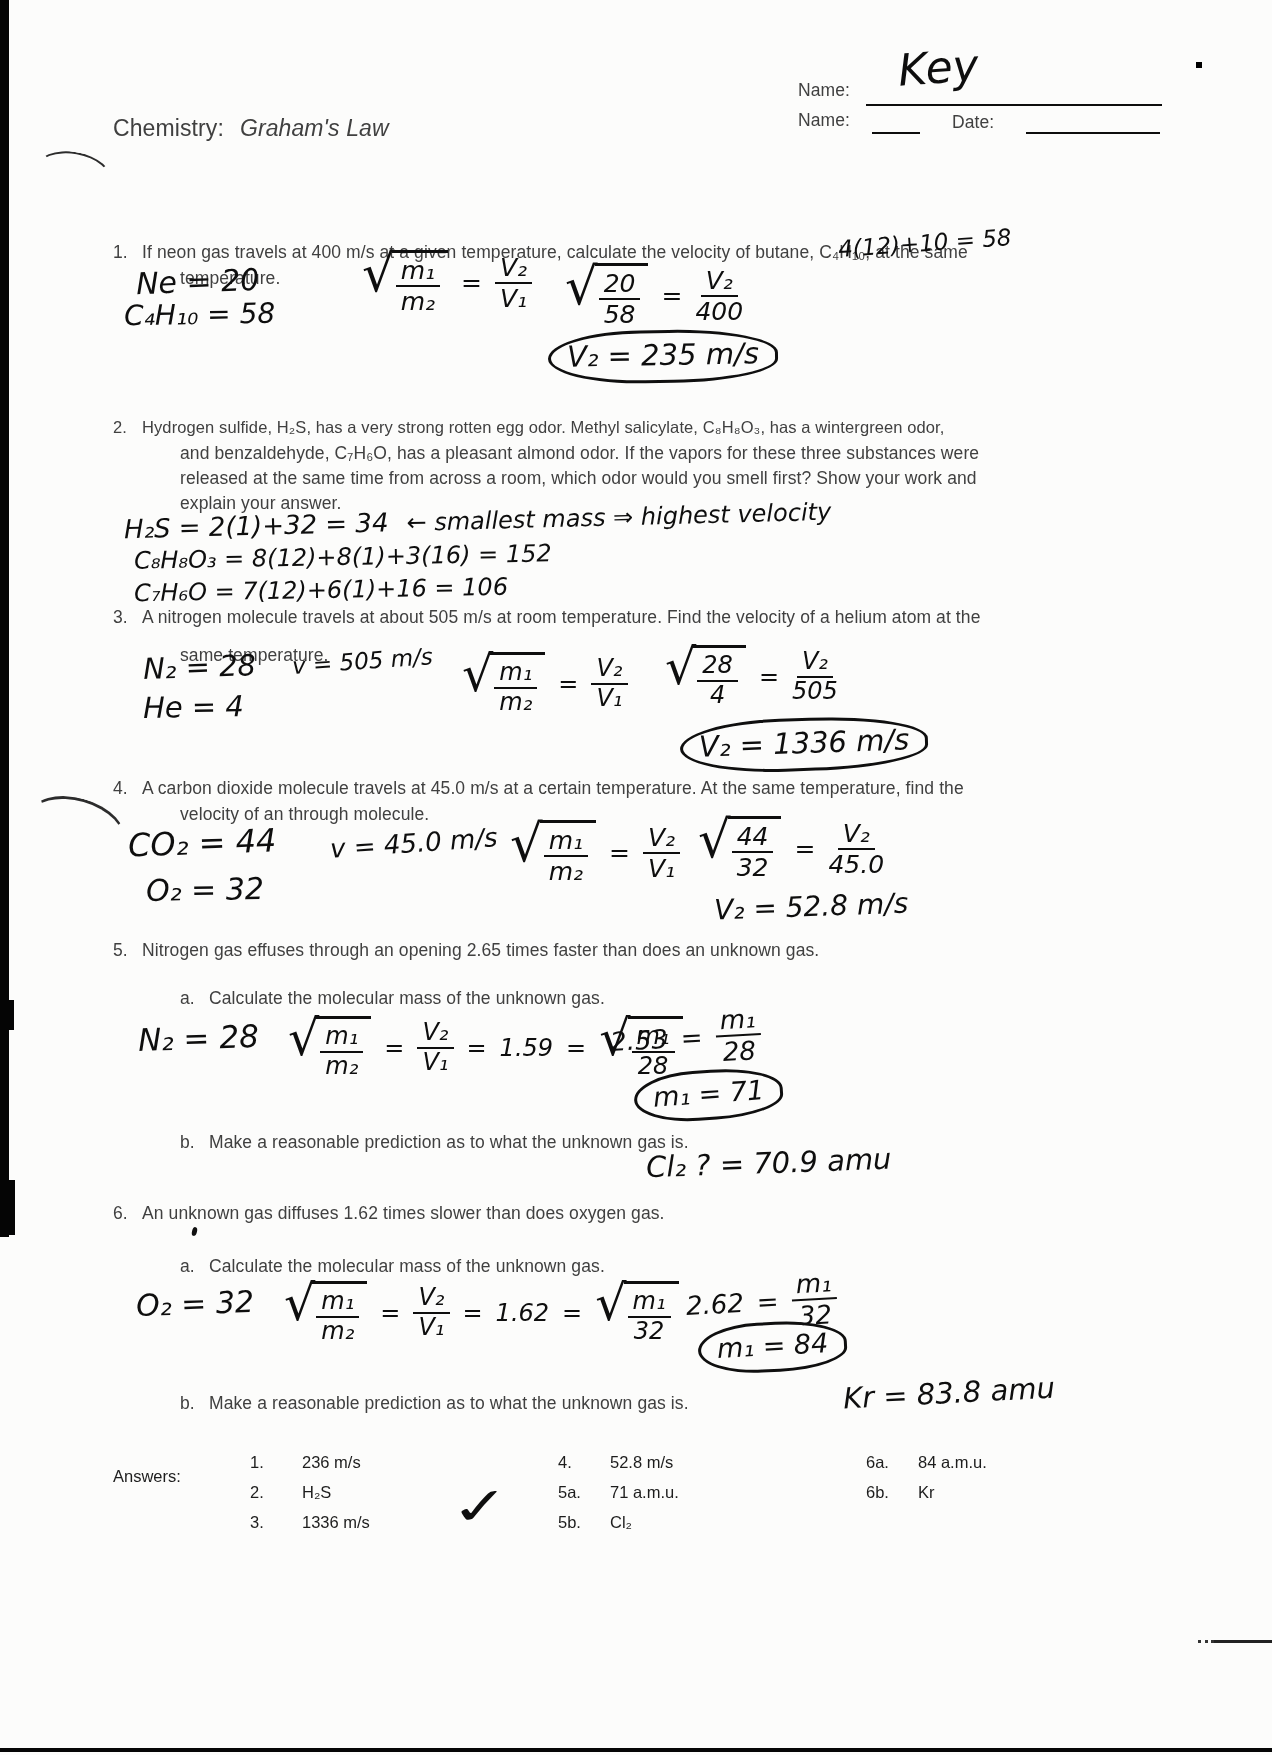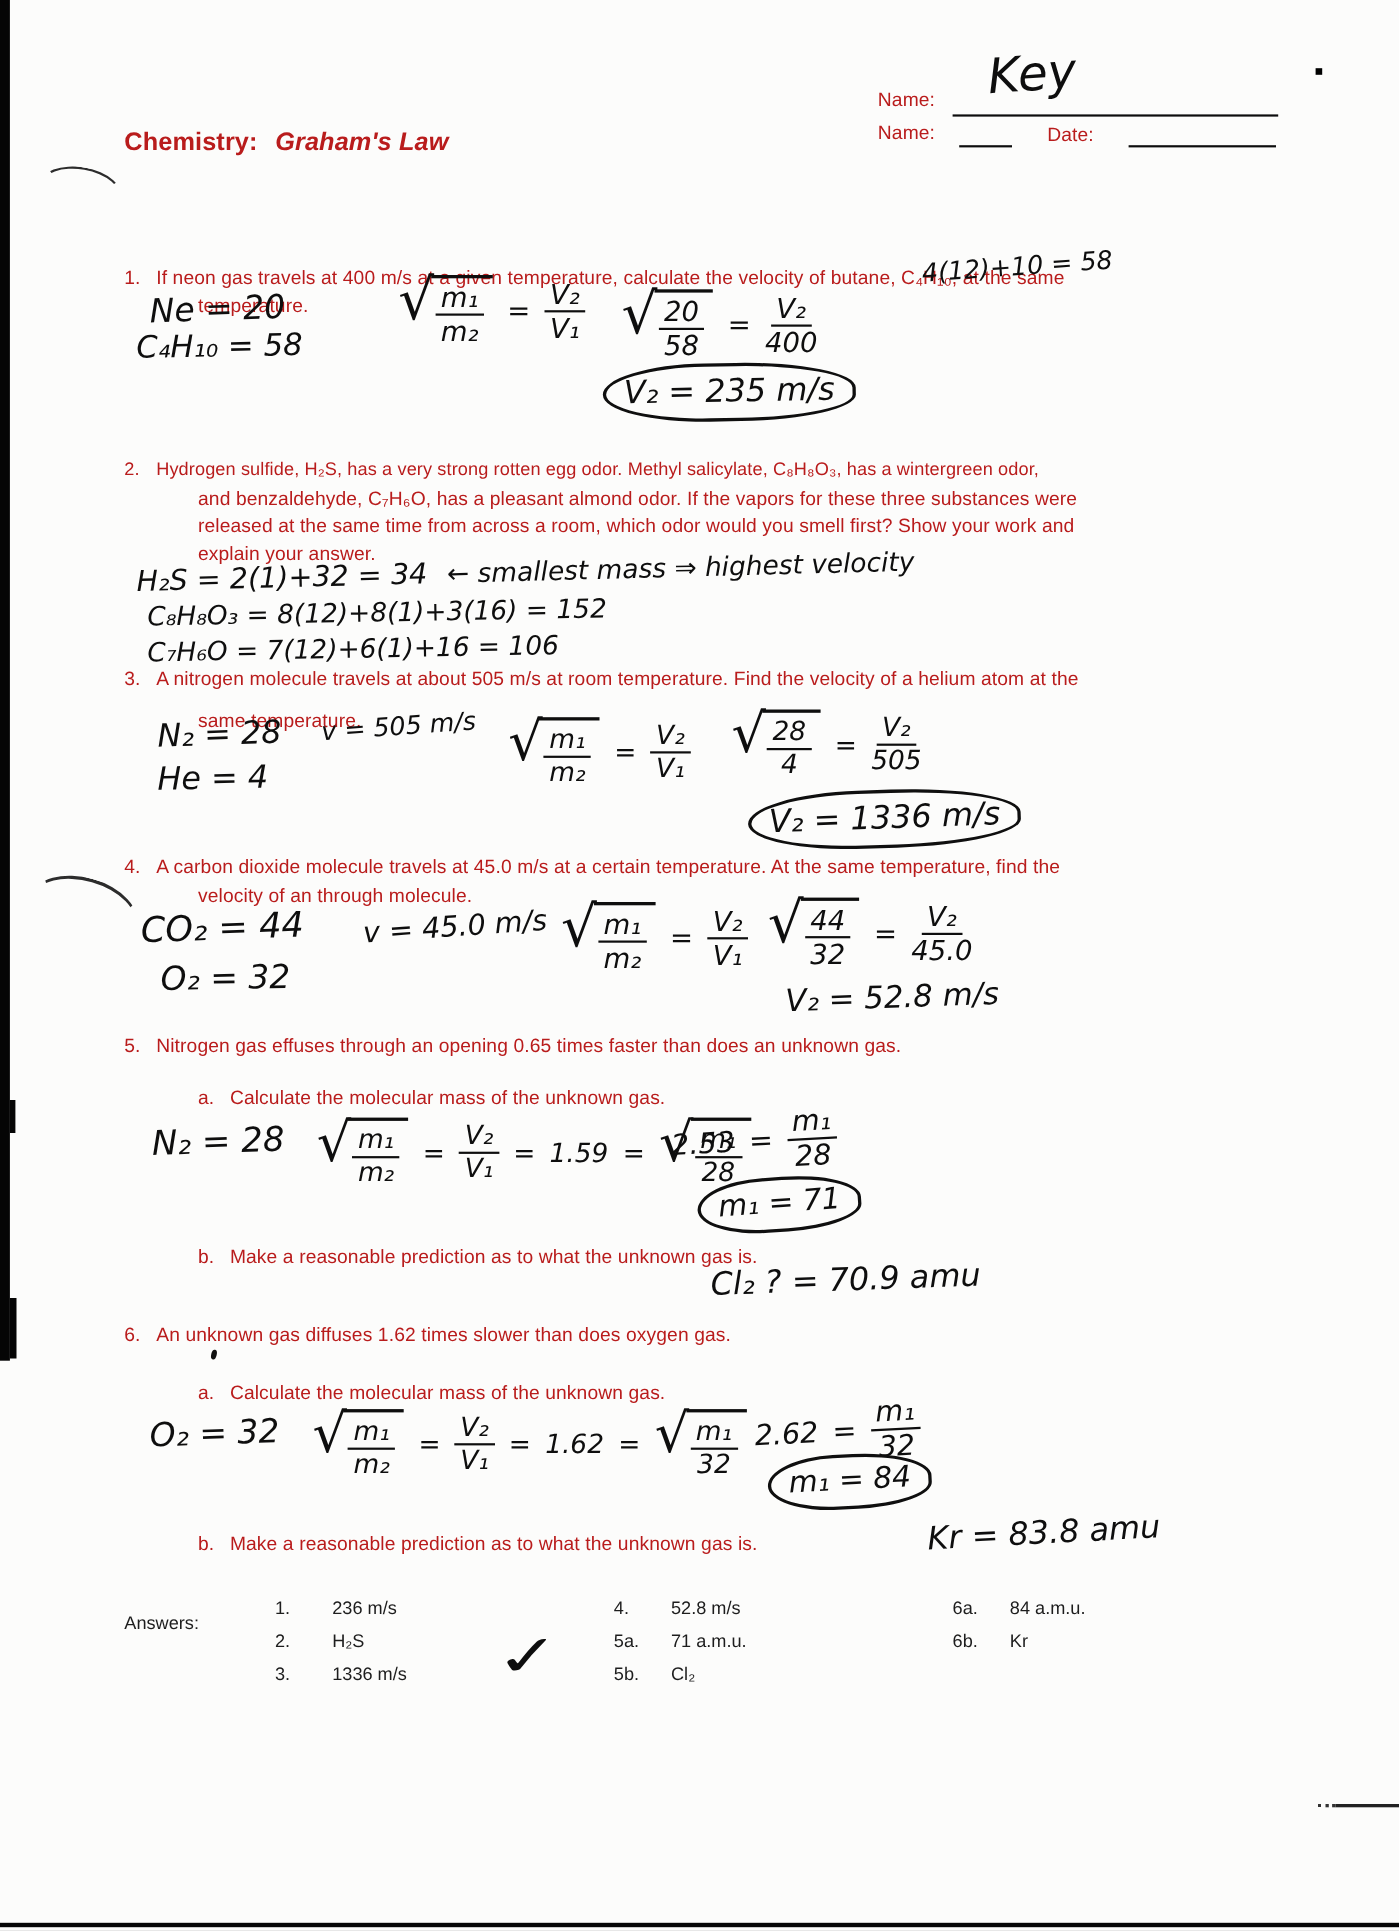--- a/index.html
+++ b/index.html
@@ -1,21 +1,21 @@
 <!DOCTYPE html>
 <html><head>
 <meta charset="utf-8">
 <style>
   html,body{margin:0;padding:0;background:#d8d8d8;}
   .page{position:relative;width:1272px;height:1755px;background:#fcfcfb;overflow:hidden;
         font-family:"Liberation Sans",sans-serif;color:#1b1b1b;}
-  .printed{position:absolute;font-size:17.5px;line-height:1.25;letter-spacing:.1px;color:#b91c1c;}
+  .printed{position:absolute;font-size:17.5px;line-height:1.25;letter-spacing:.1px;color:#404040;}
   .pline{display:flex;gap:11px;}
   .pnum{min-width:18px;}
-  .b{font-weight:bold;}
+  .b{font-weight:normal;}
   .i{font-style:italic;}
   .hw{position:absolute;font-family:"DejaVu Sans",sans-serif;font-style:italic;color:#0e0e0e;}
   .eqrow{display:flex;align-items:center;gap:13px;}
   .frac{display:inline-flex;flex-direction:column;align-items:center;line-height:1.08;}
   .frac .fn{border-bottom:2.5px solid #0e0e0e;padding:0 5px 1px;}
   .frac .fd{padding-top:1px;}
   .sqrt{display:inline-flex;align-items:flex-start;}
   .sqrt .rad{font-size:2.05em;line-height:.92;font-style:normal;margin-right:-3px;}
   .sqrt .bod{border-top:3px solid #0e0e0e;padding:3px 8px 0 4px;}
   .circled{display:inline-block;border:3.5px solid #0f0f0f;padding:5px 16px 8px;
@@ -182,21 +182,21 @@
     <span>=</span>
     <span class="frac">
         <span class="fn">V₂</span>
         <span class="fd">45.0</span>
       </span>
   </div>
   <div class="hw" style="left:714px;top:890px;font-size:28px;transform:rotate(-2deg);">V₂ = 52.8 m/s</div>
 
   <div class="printed pline" style="left:113px;top:940px;">
     <span class="pnum">5.</span>
-    <span>Nitrogen gas effuses through an opening 0.65 times faster than does an unknown gas.</span>
+    <span>Nitrogen gas effuses through an opening 2.65 times faster than does an unknown gas.</span>
   </div>
   <div class="printed pline" style="left:180px;top:988px;">
     <span class="pnum">a.</span>
     <span>Calculate the molecular mass of the unknown gas.</span>
   </div>
   <div class="hw" style="left:138px;top:1020px;font-size:31px;transform:rotate(-2deg);">N₂ = 28</div>
   <div class="hw eqrow" style="left:288px;top:1016px;font-size:24px;">
     <span class="sqrt">
         <span class="rad">√</span>
         <span class="bod"><span class="frac">

